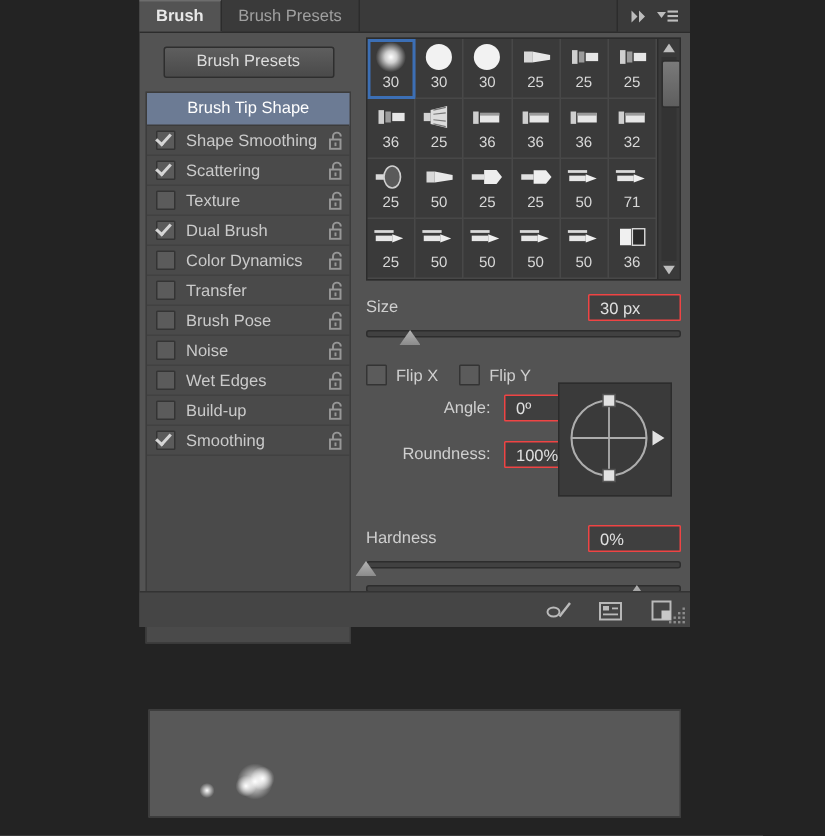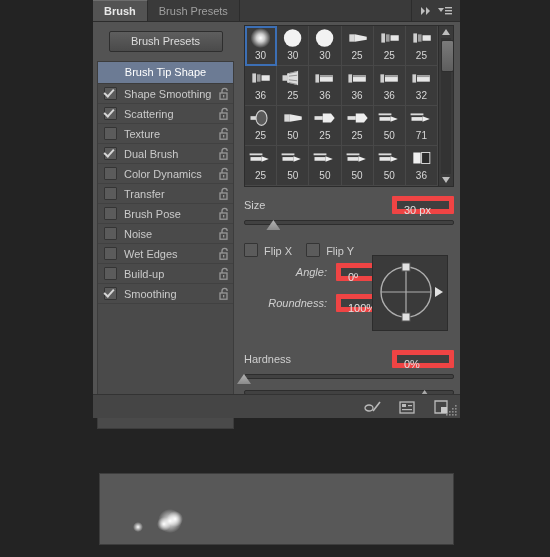--- a/index.html
+++ b/index.html
@@ -105,21 +105,21 @@
   .sb-arrow{height:12px;display:flex;align-items:center;justify-content:center;cursor:pointer;}
   .sb-track{position:absolute;top:12px;bottom:12px;left:2px;right:2px;background:#333;}
   .sb-thumb{position:absolute;top:14px;left:2px;width:11px;height:30px;
     background:linear-gradient(#7a7a7a,#5e5e5e);border:1px solid #2e2e2e;border-radius:2px;cursor:pointer;}
   
   .ctrlrow{display:flex;align-items:center;margin-top:9px;height:18px;}
   .ctrl-label{font-size:11px;color:#cfcfcf;}
   .spacer{flex:1;}
   .valbox{
     width:62px;height:18px;line-height:18px;box-sizing:border-box;
-    background:#3f3f3f;border:5px solid #ef4444;border-radius:1px;
+    background:#3f3f3f;border:1px solid #ef4444;border-radius:1px;
     color:#e0e0e0;font-size:11px;padding-left:7px;cursor:text;
   }
   .slider{position:relative;height:12px;margin-top:4px;}
   .slider .track{
     position:absolute;left:0;right:0;top:2px;height:5px;
     background:#414141;border:1px solid #2d2d2d;border-radius:2px;box-sizing:border-box;
   }
   .slider .thumb{
     position:absolute;top:2px;width:14px;height:10px;
     background:linear-gradient(#b4b4b4,#8b8b8b);
@@ -128,21 +128,21 @@
   }
   .fliprow{display:flex;align-items:flex-end;margin-top:11px;height:16px;}
   .flipcb{
     width:12px;height:12px;background:#5b5b5b;border:1px solid #343434;
     border-radius:1px;margin-right:6px;cursor:pointer;
   }
   .fliplabel{font-size:11px;color:#cfcfcf;margin-right:14px;cursor:pointer;}
   .angle-area{position:relative;margin-top:2px;height:82px;}
   .anglefields{position:absolute;left:0;top:4px;width:205px;}
   .afrow{display:flex;align-items:center;height:18px;margin-bottom:13px;}
-  .afrow .lbl{width:92px;text-align:right;padding-right:9px;font-size:11px;color:#cfcfcf;box-sizing:border-box;font-style:italic;}
+  .afrow .lbl{width:92px;text-align:right;padding-right:9px;font-size:11px;color:#cfcfcf;box-sizing:border-box;}
   .anglewidget{
     position:absolute;right:6px;top:-4px;width:74px;height:74px;
     background:#3a3a3a;border:1px solid #2c2c2c;cursor:pointer;
   }
   
   .preview-wrap{
     position:absolute;left:6px;right:6px;top:452px;height:72px;
     background:#585858;border:1px solid #3d3d3d;box-sizing:border-box;overflow:hidden;
   }
   .footer{

